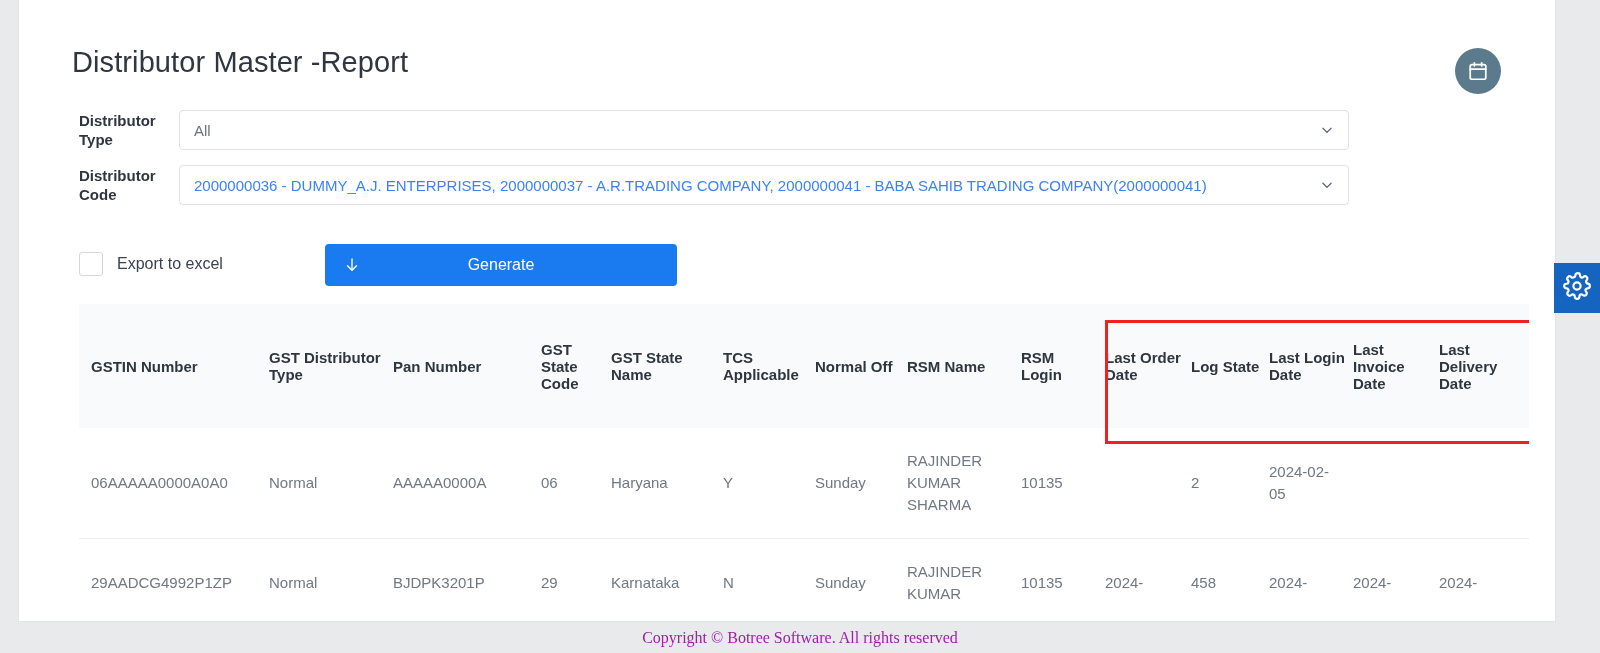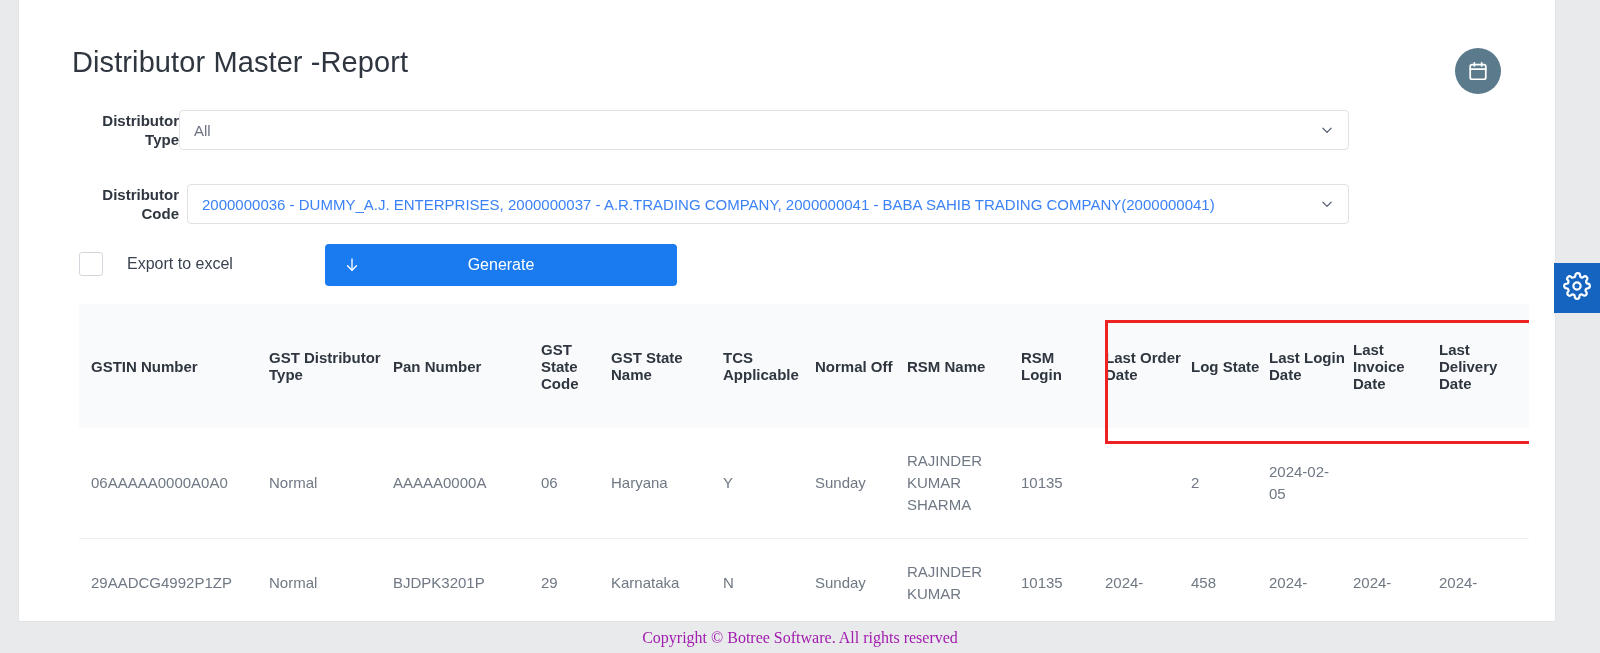--- a/index.html
+++ b/index.html
@@ -57,30 +57,29 @@
   }
   .cal-btn svg { display: block; }
 
   
   .form-row {
     position: absolute;
     display: flex;
     align-items: center;
   }
   .row-type { left: 38px; top: 94px; width: 1270px; }
-  .row-code { left: 38px; top: 168px; width: 1270px; gap: 8px; }
+  .row-code { left: 38px; top: 149px; width: 1270px; }
 
   .field-label {
     width: 100px;
     flex: 0 0 100px;
     font-size: 15px;
     font-weight: bold;
     color: #2f3640;
     line-height: 19px;
-    text-align: right;
   }
   .select-box {
     position: relative;
     flex: 1 1 auto;
     height: 40px;
     border: 1px solid #dfe2e6;
     border-radius: 4px;
     background: #fff;
     display: flex;
     align-items: center;
@@ -115,21 +114,21 @@
     cursor: pointer;
   }
   .chk {
     width: 24px; height: 24px;
     border: 1px solid #d3d7dd;
     border-radius: 3px;
     background: #fff;
     display: inline-block;
   }
   .chk-label {
-    margin-left: 24px;
+    margin-left: 14px;
     font-size: 16px;
     color: #3a4250;
     white-space: nowrap;
   }
   .gen-btn {
     position: absolute;
     left: 246px; top: 0px;
     width: 352px; height: 42px;
     background: #1a7bf0;
     border: none;

